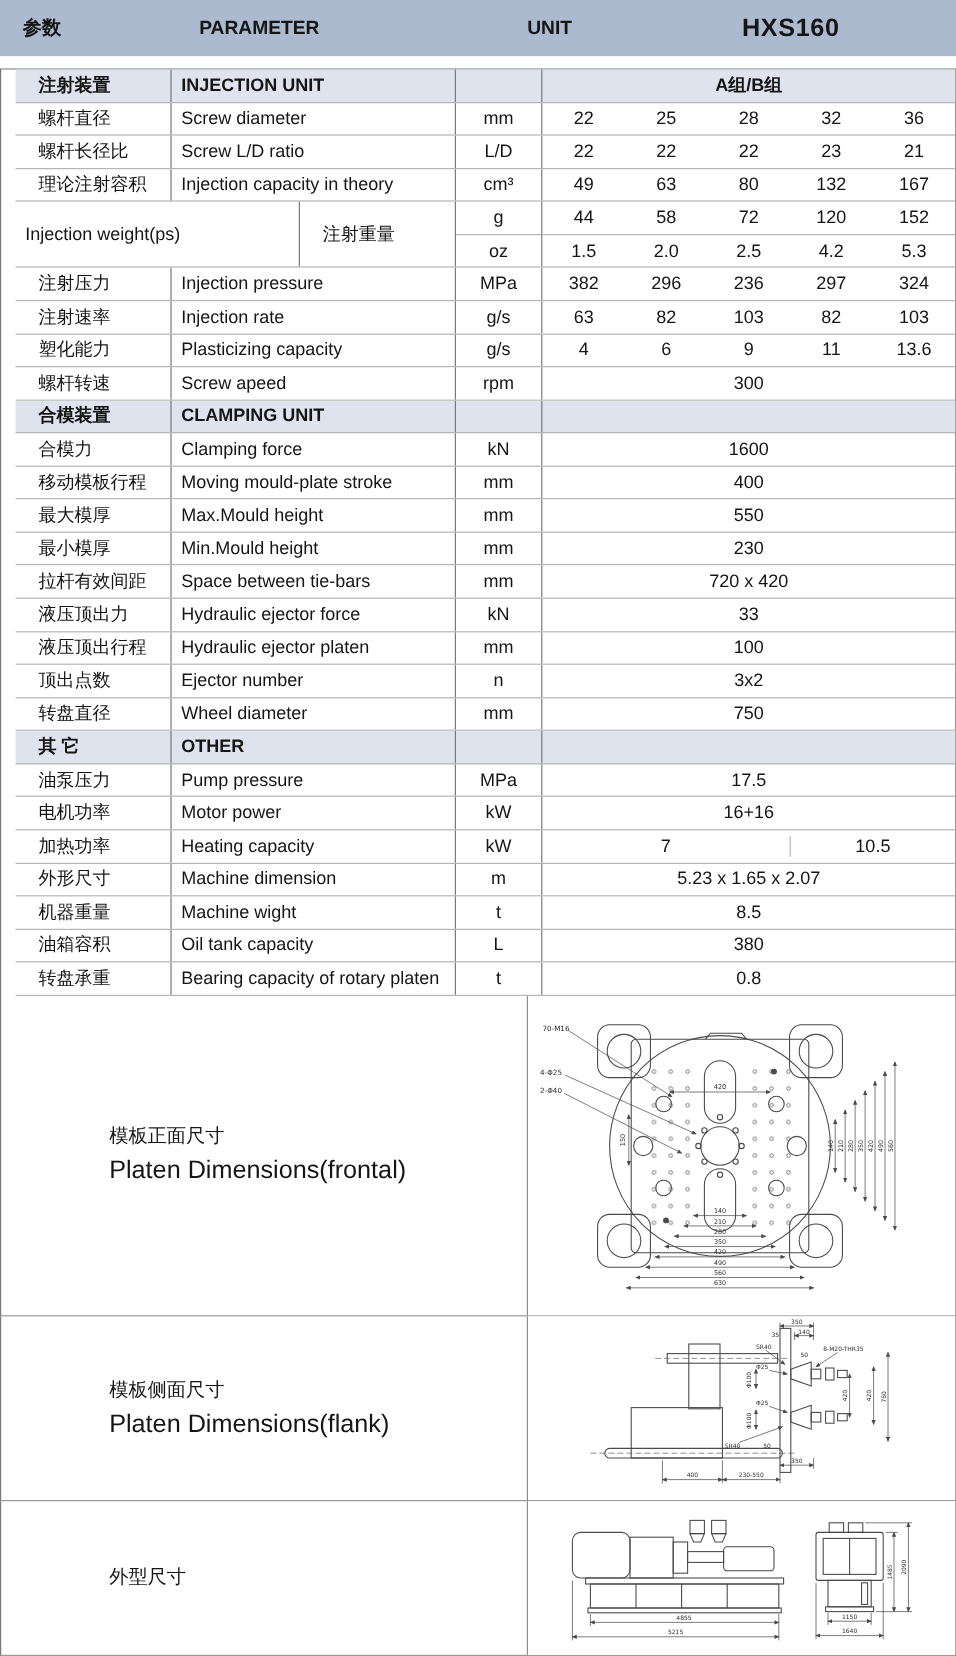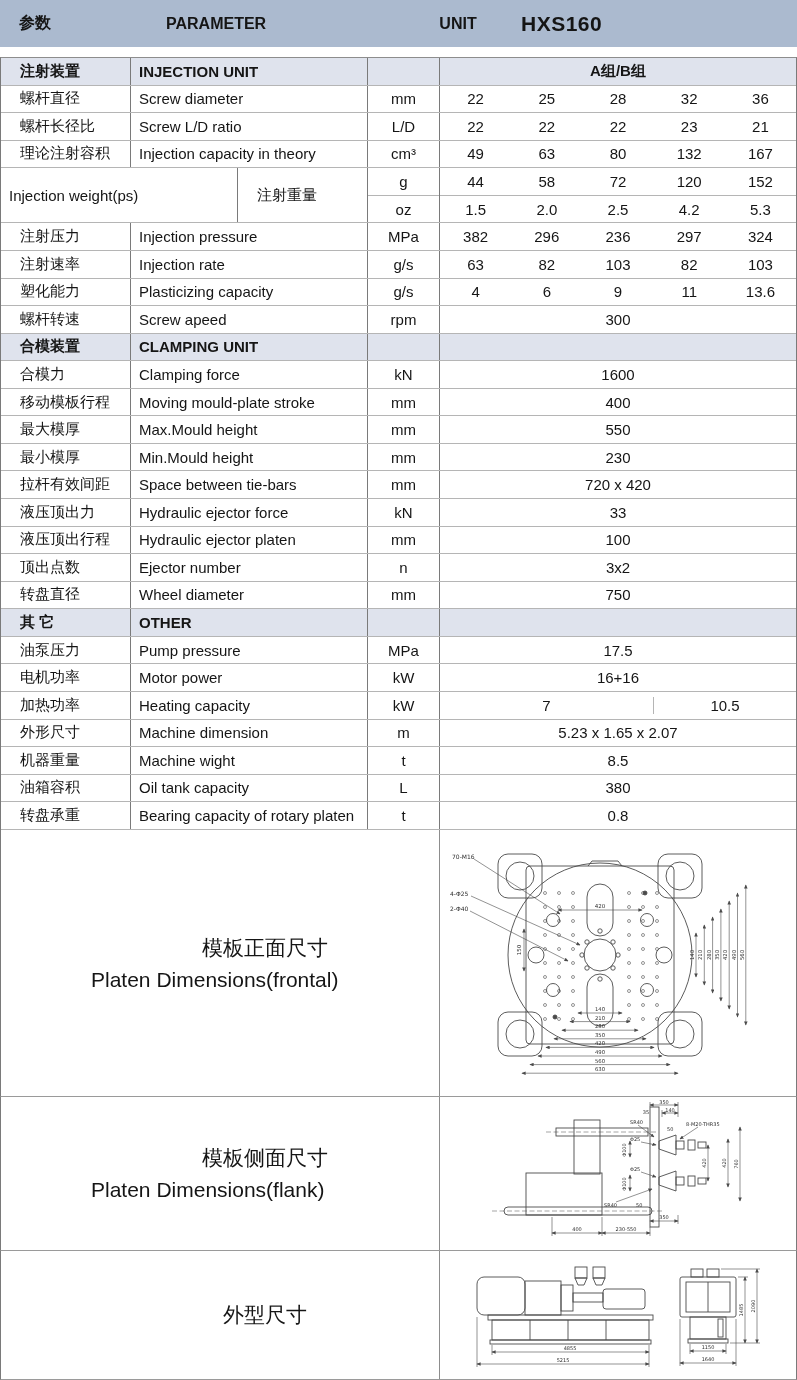--- a/index.html
+++ b/index.html
@@ -4,25 +4,25 @@
 <style>
   html,body{margin:0;padding:0;background:#fff;}
   .page{width:797px;height:1380px;background:#fff;overflow:hidden;
         font-family:"Liberation Sans","DejaVu Sans",sans-serif;color:#151515;}
   *{box-sizing:border-box;}
   
   .hdr{height:47px;background:#abbacf;display:flex;align-items:center;font-weight:bold;font-size:16px;gap:27px;}
   .hdr .h1{width:131px;padding-left:19px;}
   .hdr .h2{width:237px;padding-left:8px;}
   .hdr .h3{width:72px;text-align:center;}
-  .hdr .h4{flex:1;text-align:left;font-size:21px;letter-spacing:.5px;}
+  .hdr .h4{flex:1;text-align:center;font-size:21px;letter-spacing:.5px;}
   .gap{height:10px;background:#fff;}
   
   .tbl{border-top:1px solid #8d8d8d;border-left:1px solid #7a7a7a;border-right:1px solid #7a7a7a;}
-  .r{display:flex;height:27.571px;border-bottom:1px solid #b5b5b5;font-size:15px;align-items:stretch;}
+  .r{display:flex;height:27.571px;border-bottom:1px solid #b5b5b5;font-size:15px;align-items:stretch;margin-left:12px;}
   .c{display:flex;align-items:center;}
   .c1{width:130px;padding-left:19px;border-right:1px solid #7a7a7a;}
   .c2{width:237px;padding-left:8px;border-right:1px solid #7a7a7a;}
   .c3{width:72px;justify-content:center;border-right:1px solid #7a7a7a;}
   .c4{flex:1;}
   .c4.center{justify-content:center;}
   .sec{background:#dfe3ed;font-weight:bold;}
   .v5{display:flex;align-items:stretch;padding:0;}
   .v5 span{flex:1;text-align:center;align-self:center;}
   
@@ -34,21 +34,21 @@
   .wsub.wb{border-top:1px solid #b5b5b5;}
   .wsub.v5{justify-content:stretch;}
   
   .hsplit{display:flex;padding:0;}
   .hs1{flex:3;display:flex;align-items:center;justify-content:center;}
   .hs2{flex:2;border-left:1px solid #b5b5b5;display:flex;align-items:center;justify-content:center;}
   
   .drow{display:flex;border-bottom:1px solid #9a9a9a;border-left:1px solid #7a7a7a;border-right:1px solid #7a7a7a;}
   .d1{height:267px;}.d2{height:154px;}.d3{height:129px;}
   .dlabel{width:440px;border-right:1px solid #8d8d8d;display:flex;flex-direction:column;justify-content:center;padding-left:90px;}
-  .dcn{font-size:21px;text-align:center;}
+  .dcn{font-size:16px;}
   .den{font-size:21px;margin-top:6px;}
   .dfig{flex:1;display:flex;align-items:center;justify-content:center;background:#fff;}
   svg{display:block;}
   svg text{fill:#2e2e2e;font-family:"DejaVu Sans",sans-serif;}
   .geo{stroke:#4a4a4a;stroke-width:.9;fill:none;}
   .dim{stroke:#4a4a4a;stroke-width:.6;fill:none;}
   .dash{stroke:#4a4a4a;stroke-width:.5;fill:none;stroke-dasharray:5 2.5;}
 </style>
 </head>
 <body>

